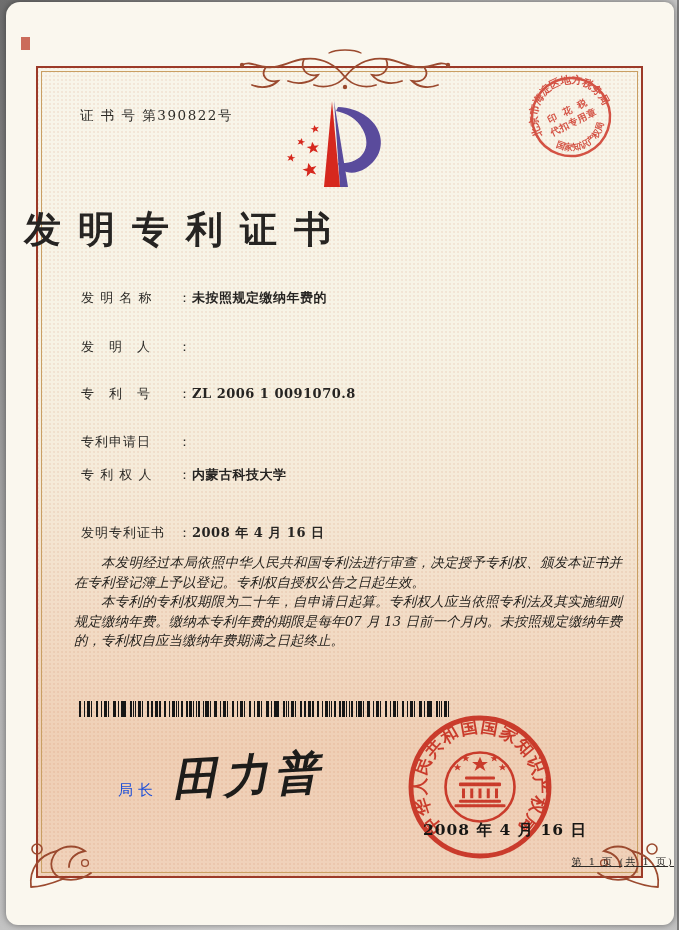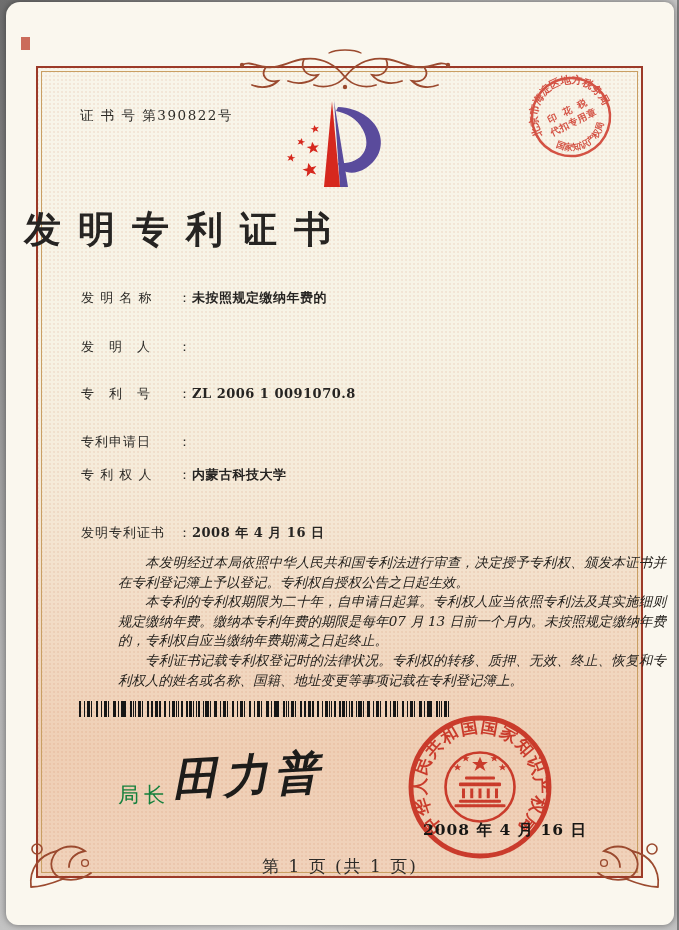--- a/index.html
+++ b/index.html
@@ -29,36 +29,36 @@
          font-size:37px;font-weight:700;color:#262422;letter-spacing:17px;
          padding-left:18px;box-sizing:border-box;}
   .field-row{position:absolute;left:75px;display:flex;align-items:baseline;
              font-size:13px;color:#2d2b28;white-space:nowrap;}
   .field-label{display:inline-block;width:97px;letter-spacing:1px;}
   .field-colon{display:inline-block;width:14px;}
   .field-value{font-weight:600;color:#262422;letter-spacing:.5px;}
   .row0{top:287px}.row1{top:336px}.row2{top:383px}
   .row3{top:431px}.row4{top:464px}.row5{top:522px}
   .body-text{position:absolute;left:68px;top:551px;width:548px;font-size:13.5px;
-             line-height:19.6px;color:#26231f;text-align:justify;margin-left:44px;}
+             line-height:19.6px;color:#26231f;text-align:justify;}
   .body-text p{margin:0;text-indent:2em;font-style:italic;}
   .barcode{position:absolute;left:73px;top:699px;width:373px;height:16px;
            background:
              repeating-linear-gradient(90deg,#161616 0 2px,rgba(0,0,0,0) 2px 5px,#161616 5px 6px,rgba(0,0,0,0) 6px 8px,#161616 8px 11px,rgba(0,0,0,0) 11px 12px,#161616 12px 13px,rgba(0,0,0,0) 13px 17px),
              repeating-linear-gradient(90deg,#161616 0 1px,rgba(0,0,0,0) 1px 9px);}
-  .director{position:absolute;left:112px;top:779px;font-size:21px;color:#15803d;
+  .director{position:absolute;left:112px;top:779px;font-size:15px;color:#1d4ed8;
             letter-spacing:5px;}
   .signature{position:absolute;left:166px;top:744px;font-size:45px;font-weight:700;
              font-style:italic;color:#1d1c1a;transform:rotate(-3deg);letter-spacing:6px;}
   .seal{position:absolute;left:399px;top:709px;width:150px;height:152px;
         mix-blend-mode:multiply;opacity:.92;}
   .seal-date{position:absolute;left:417px;top:818px;font-size:15.5px;font-weight:600;
              color:#171614;letter-spacing:1px;white-space:nowrap;}
-  .footer{position:absolute;left:0;top:853px;width:100%;text-align:center;
-          font-size:17px;color:#2d2b28;letter-spacing:2px;}
+  .footer{position:absolute;left:0;top:853px;width:100%;text-align:right;
+          font-size:10px;color:#2d2b28;letter-spacing:2px;text-decoration:underline;}
   .tax-stamp{position:absolute;left:521px;top:71px;width:88px;height:88px;
              transform:rotate(-26deg);mix-blend-mode:multiply;opacity:.85;}
   .ornament-top{position:absolute;left:228px;top:39px;width:222px;height:56px;}
   .ornament-bl{position:absolute;left:19px;top:835px;width:70px;height:56px;}
   .ornament-br{position:absolute;left:588px;top:835px;width:70px;height:56px;
                transform:scaleX(-1);}
 </style>
 </head>
 <body>
 
@@ -152,21 +152,20 @@
     </div>
     <div class="field-row row5">
       <span class="field-label">发明专利证书</span>
       <span class="field-colon">：</span>
       <span class="field-value">2008 年 4 月 16 日</span>
     </div>
 
     <div class="body-text">
       <p>本发明经过本局依照中华人民共和国专利法进行审查，决定授予专利权、颁发本证书并在专利登记簿上予以登记。专利权自授权公告之日起生效。</p>
       <p>本专利的专利权期限为二十年，自申请日起算。专利权人应当依照专利法及其实施细则规定缴纳年费。缴纳本专利年费的期限是每年07 月 13 日前一个月内。未按照规定缴纳年费的，专利权自应当缴纳年费期满之日起终止。</p>
-      <p>专利证书记载专利权登记时的法律状况。专利权的转移、质押、无效、终止、恢复和专利权人的姓名或名称、国籍、地址变更等事项记载在专利登记簿上。</p>
     </div>
 
     <div class="barcode"></div>
 
     <div class="director">局长</div>
     <div class="signature">田力普</div>
 
     <svg class="seal" viewBox="0 0 200 200" aria-hidden="true">
       <defs>
         <path id="sealArc" d="M 58,160 A 73,73 0 1 1 142,160" fill="none"></path>

